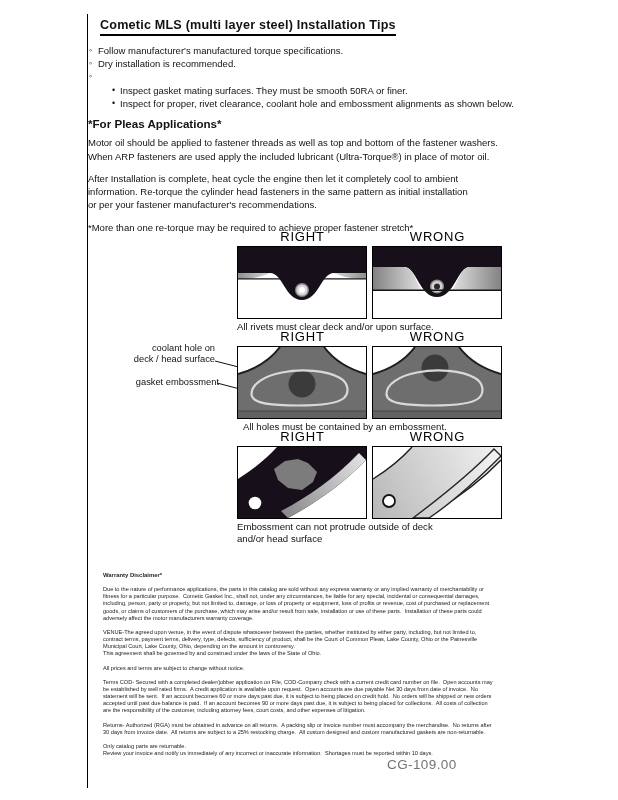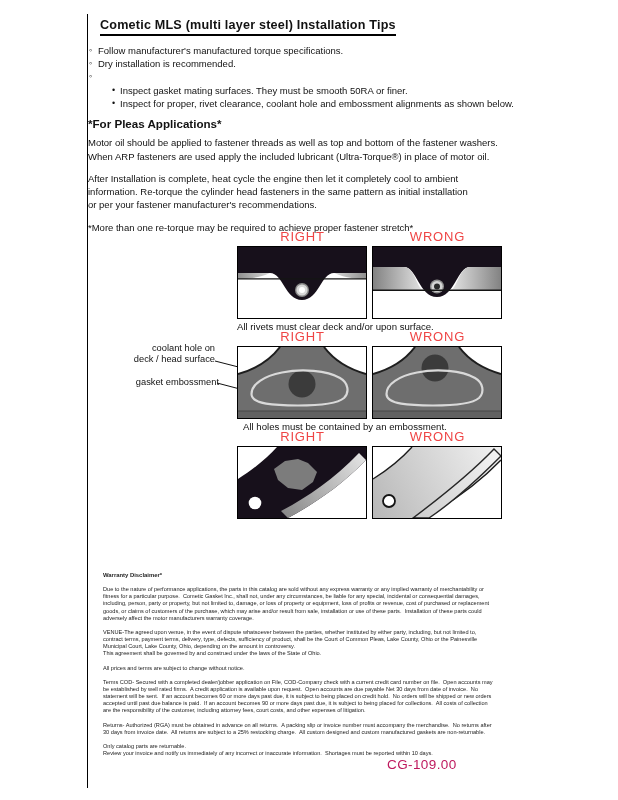--- a/index.html
+++ b/index.html
@@ -9,30 +9,30 @@
   .title{position:absolute;left:100px;top:18px;font-size:12.6px;font-weight:bold;
          letter-spacing:.2px;border-bottom:2px solid #000;padding-bottom:2px;}
   .bullets{position:absolute;left:89px;top:44px;font-size:9.5px;line-height:13.2px;width:450px;}
   .brow{display:flex;}
   .brow .g{flex:none;width:9px;font-size:9px;}
   .brow.sub{margin-left:23px;}
   .brow.sub .g{width:8px;}
   .diesel{position:absolute;left:88px;top:117px;width:448px;font-size:9.5px;line-height:13.3px;}
   .diesel h2{margin:0 0 6px 0;font-size:11.6px;font-weight:bold;}
   .diesel p{margin:0 0 9px 0;white-space:pre-line;}
-  .dglabel{position:absolute;width:131px;text-align:center;font-size:13px;letter-spacing:.8px;color:#ef4444;}
+  .dglabel{position:absolute;width:131px;text-align:center;font-size:13px;letter-spacing:.8px;color:#000000;}
   .panel{position:absolute;width:128px;height:71px;border:1.6px solid #000;background:#fff;}
   .panel svg{display:block;}
   .caption{position:absolute;font-size:9.6px;white-space:pre-line;line-height:11.5px;}
   .ann{position:absolute;width:103px;text-align:right;font-size:9.3px;line-height:11.2px;white-space:pre-line;}
   .leads{position:absolute;left:213px;top:356px;}
   .legal{position:absolute;left:103px;top:572px;color:#1c1c1c;}
   .legal .lh{margin:0 0 7px 0;font-size:5.9px;font-weight:bold;}
   .legal p{margin:0 0 7px 0;font-size:5.6px;line-height:7.15px;white-space:pre;}
-  .code{position:absolute;left:387px;top:757px;font-size:13.5px;letter-spacing:.4px;color:#be185d;}
+  .code{position:absolute;left:387px;top:757px;font-size:13.5px;letter-spacing:.4px;color:#737373;}
 </style>
 </head>
 <body>
 
 <div class="page">
 
   <div class="vrule"></div>
 
   <div class="title">Cometic MLS (multi layer steel) Installation Tips</div>
 
@@ -193,20 +193,22 @@
       </defs>
       <rect width="128" height="71" fill="#ffffff"></rect>
       <path d="M0,32 C16,22 30,10 39,0 H128 V13 C102,40 74,58 50,71 H0 Z" fill="url(#gF)"></path>
       <path d="M0,32 C16,22 30,10 39,0" stroke="#1c1c1c" stroke-width="1.4" fill="none"></path>
       <path d="M50,71 C74,58 102,40 128,13" stroke="#1c1c1c" stroke-width="1.4" fill="none"></path>
       <path d="M40,71 C68,50 98,26 121,2 L128,9 C103,34 77,57 56,71 Z" fill="url(#gFs)" stroke="#262626" stroke-width="1.4"></path>
       <circle cx="16" cy="54" r="6" fill="#ffffff" stroke="#141414" stroke-width="1.8"></circle>
     </svg>
   </div>
 
+  <div class="caption" style="left:237px;top:521px">Embossment can not protrude outside of deck
+and/or head surface</div>
 
   <div class="legal">
     <p class="lh">Warranty Disclaimer*</p>
     <p>Due to the nature of performance applications, the parts in this catalog are sold without any express warranty or any implied warranty of merchantability or
 fitness for a particular purpose.  Cometic Gasket Inc., shall not, under any circumstances, be liable for any special, incidental or consequential damages,
 including, person, party or property, but not limited to, damage, or loss of property or equipment, loss of profits or revenue, cost of purchased or replacement
 goods, or claims of customers of the purchase, which may arise and/or result from sale, installation or use of these parts.  Installation of these parts could
 adversely affect the motor manufacturers warranty coverage.</p>
     <p>VENUE-The agreed upon venue, in the event of dispute whatsoever between the parties, whether instituted by either party, including, but not limited to,
 contract terms, payment terms, delivery, type, defects, sufficiency of product, shall be the Court of Common Pleas, Lake County, Ohio or the Painesville

